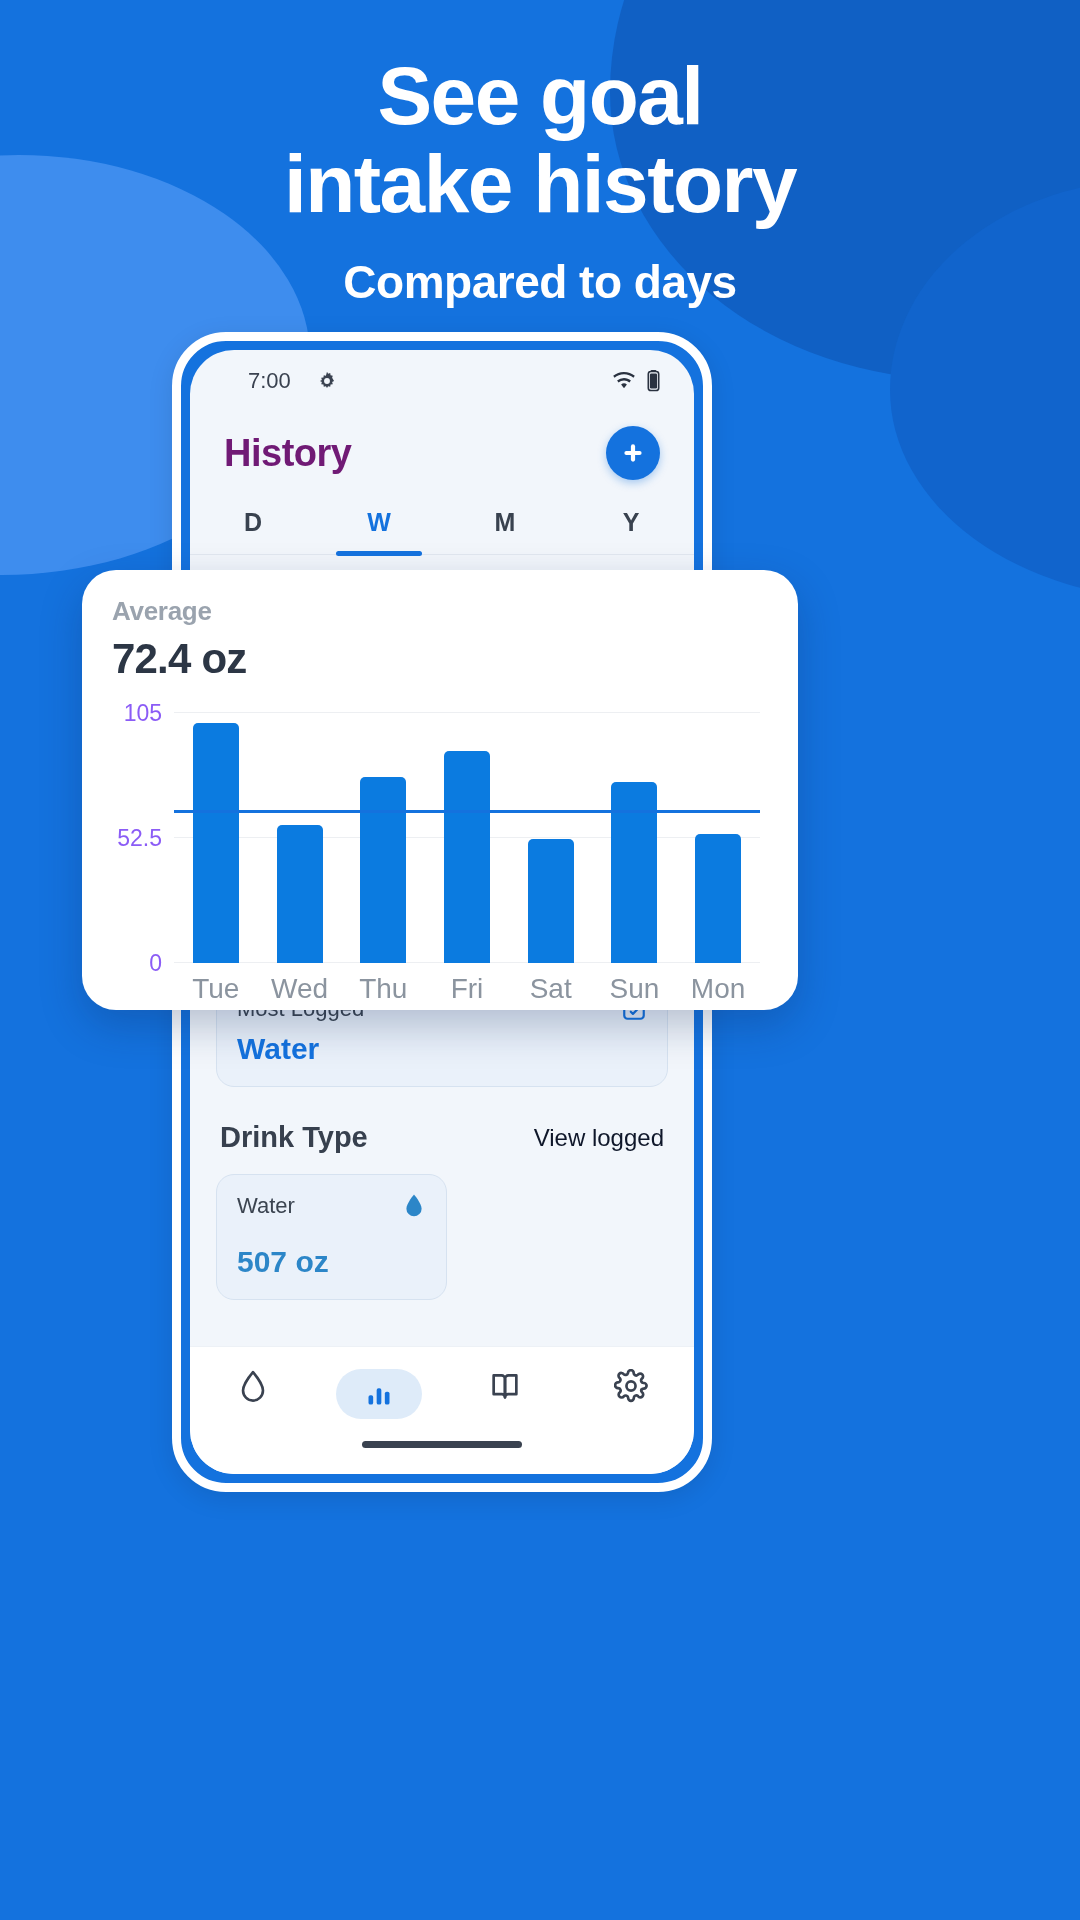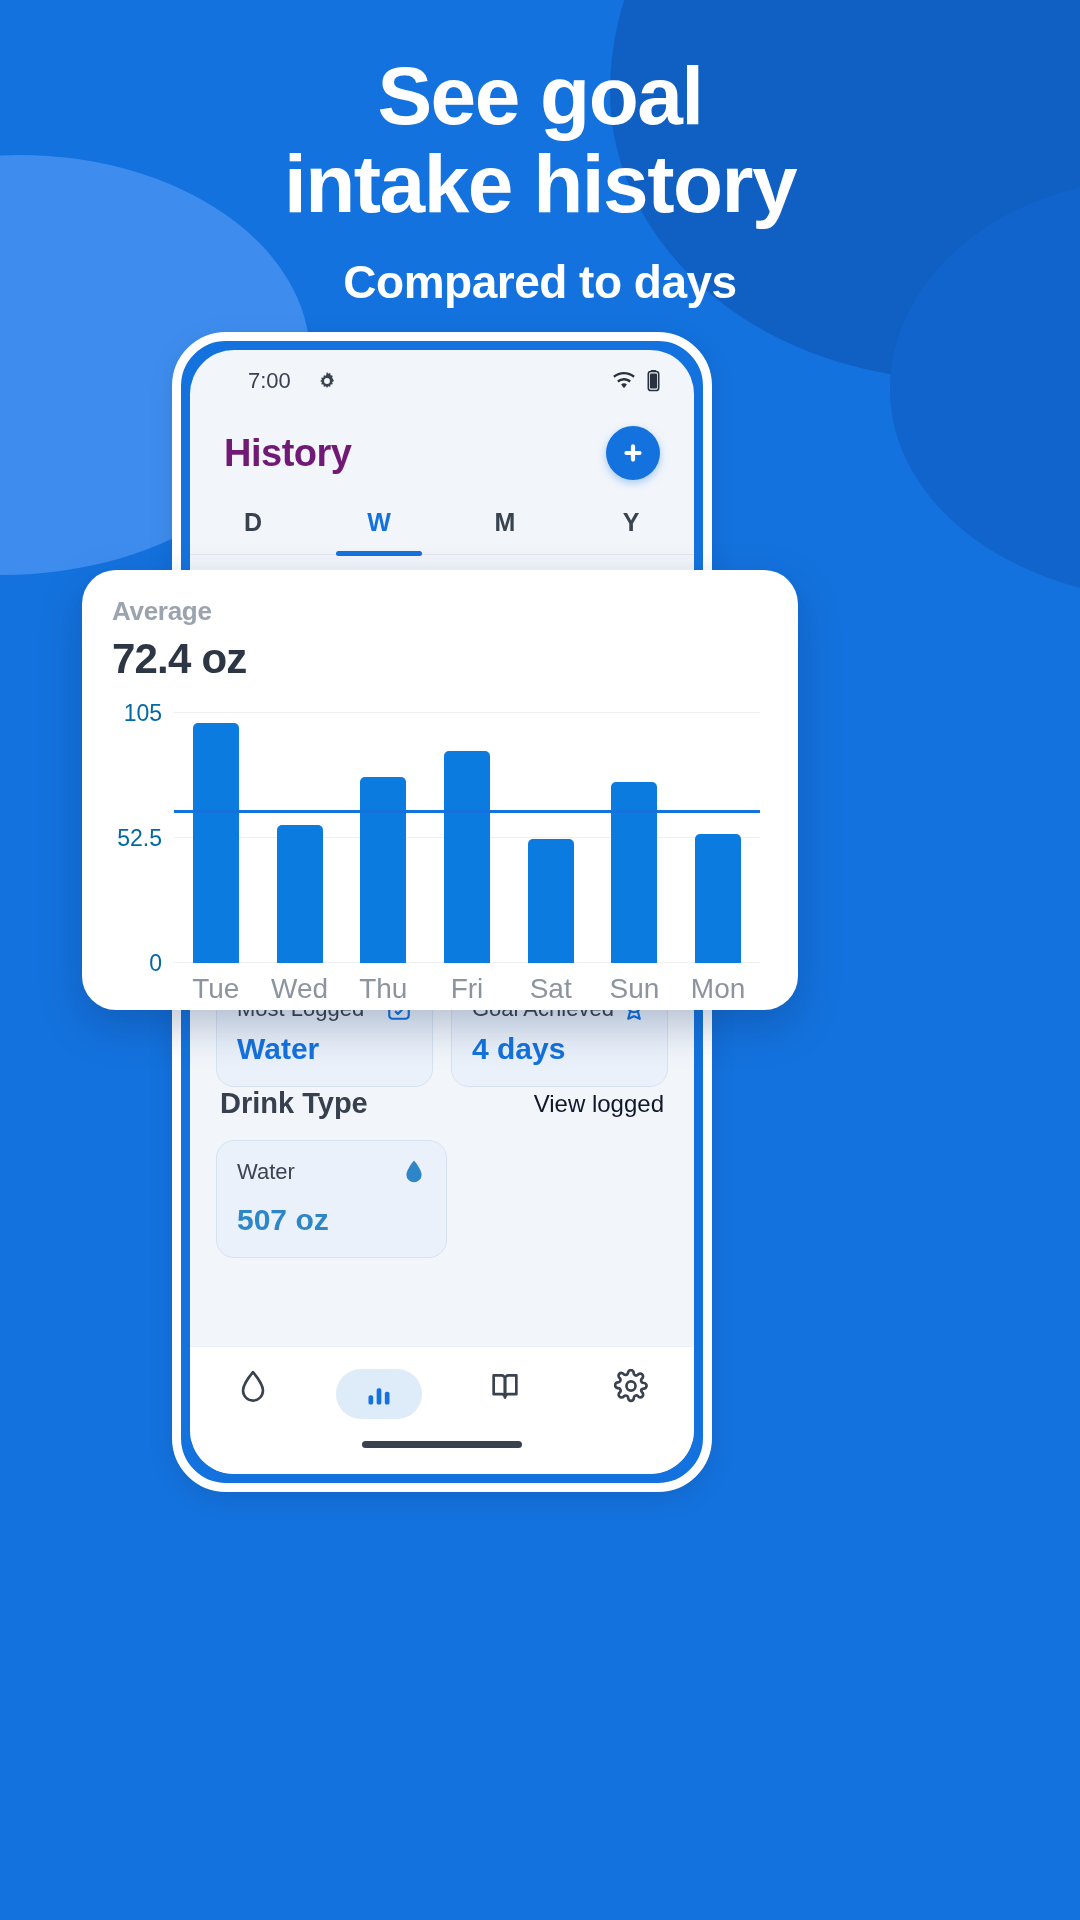--- a/index.html
+++ b/index.html
@@ -122,32 +122,32 @@
     min-height: 104px; position: relative;
   }
   .stat-head { display: flex; align-items: flex-start; justify-content: space-between; }
   .stat-label { font-size: 22px; color: #3B4插; }
   .stat-label { font-size: 22px; color: #3B4450; }
   .stat-value { font-size: 30px; font-weight: bold; color: #1472DE; margin-top: 10px; }
   .stat-value-dim { font-size: 32px; font-weight: bold; color: #1472DE; }
 
   .section-head {
     display: flex; align-items: center; justify-content: space-between;
-    padding: 0 4px;
+    margin-top: 34px; padding: 0 4px;
   }
   .section-title { font-size: 29px; font-weight: bold; color: #37404E; }
   .section-link { font-size: 24px; color: #0f172a; }
 
   .drink-card {
     width: 51%; margin-top: 20px;
     background: #EAF1FA; border: 1.5px solid #D6E2F0;
     border-radius: 18px; padding: 18px 20px 20px 20px;
   }
   .drink-name { font-size: 22px; color: #3B4450; }
-  .drink-val { font-size: 30px; font-weight: bold; color: #2C86C8; margin-top: 18px; }
+  .drink-val { font-size: 30px; font-weight: bold; color: #2C86C8; margin-top: 26px; }
 
   
   .bottomnav {
     position: absolute; left: 0; right: 0; bottom: 0;
     height: 128px; background: #ffffff;
     display: flex; align-items: flex-start; padding-top: 22px;
     border-top: 1px solid #EDF1F6;
   }
   .nav-item { flex: 1; display: flex; align-items: center; justify-content: center; }
   .nav-pill {
@@ -177,21 +177,21 @@
   .chart-plot {
     position: absolute; left: 62px; right: 8px; top: 0; bottom: 50px;
   }
   .gridline {
     position: absolute; left: 0; right: 0; height: 1.5px;
     background: #EDEFF2;
   }
   .ytick {
     position: absolute; right: calc(100% + 12px);
     transform: translateY(-50%);
-    font-size: 23px; color: #0369a1; white-space: nowrap;
+    font-size: 23px; color: #8b5cf6; white-space: nowrap;
   }
   .goal-line {
     position: absolute; left: 0; right: 0; height: 3.5px;
     background: #1472DE;
   }
   .bars {
     position: absolute; left: 0; right: 0; bottom: 0; top: 0;
     display: flex; align-items: flex-end; justify-content: space-around;
   }
   .bar-col { width: 12.6%; display: flex; justify-content: center; align-items: flex-end; height: 100%; }
@@ -292,33 +292,20 @@
             <span>
               <svg width="26" height="26" viewBox="0 0 24 24" fill="none" stroke="#1472DE" stroke-width="2">
                 <rect x="3" y="4.5" width="18" height="16.5" rx="3"></rect>
                 <path d="M3 9.5h18M8 2.5v4M16 2.5v4" stroke-linecap="round"></path>
                 <path d="M9 14.5l2 2 4-4" stroke-linecap="round" stroke-linejoin="round"></path>
               </svg>
             </span>
           </div>
           <div class="stat-value">Water</div>
         </div>
-        <div class="stat-card">
-          <div class="stat-head">
-            <span class="stat-label">Goal Achieved</span>
-            <span>
-              <svg width="26" height="26" viewBox="0 0 24 24" fill="none" stroke="#1472DE" stroke-width="2">
-                <circle cx="12" cy="9" r="6"></circle>
-                <circle cx="12" cy="9" r="2.2" fill="#1472DE" stroke="none"></circle>
-                <path d="M8.5 14l-1.8 7L12 18.6 17.3 21l-1.8-7" stroke-linejoin="round"></path>
-              </svg>
-            </span>
-          </div>
-          <div class="stat-value">4 days</div>
-        </div>
       </div>
 
       <div class="section-head">
         <span class="section-title">Drink Type</span>
         <span class="section-link">View logged</span>
       </div>
 
       <div class="drink-card">
         <div class="stat-head">
           <span class="drink-name">Water</span>

